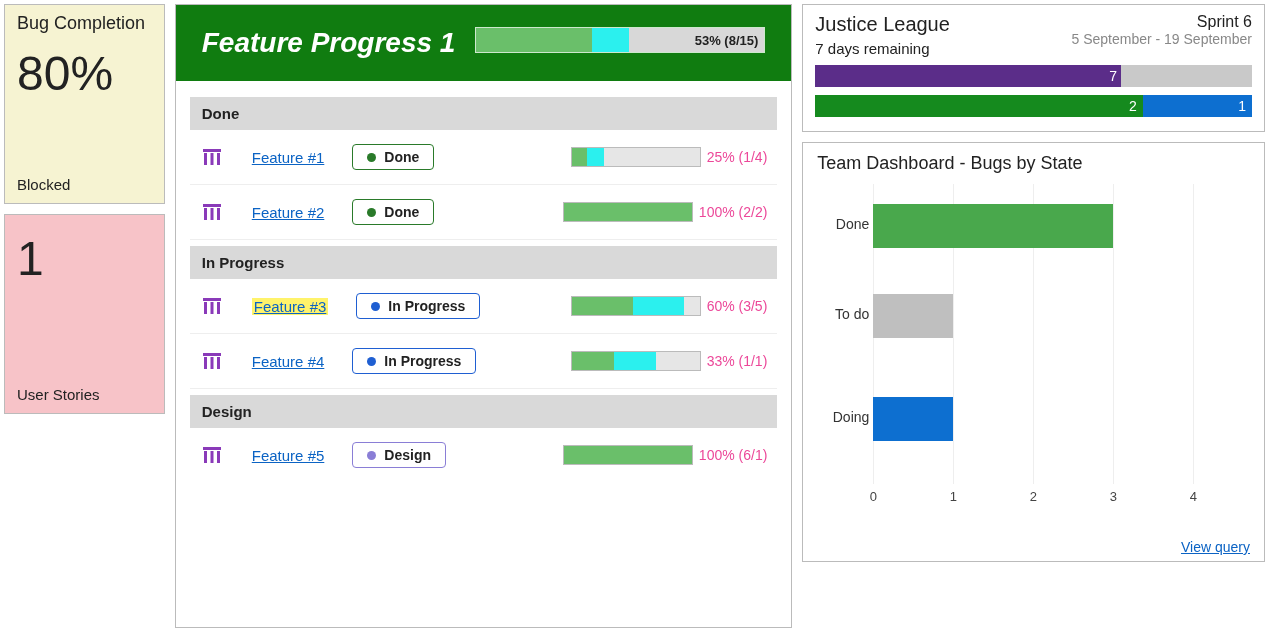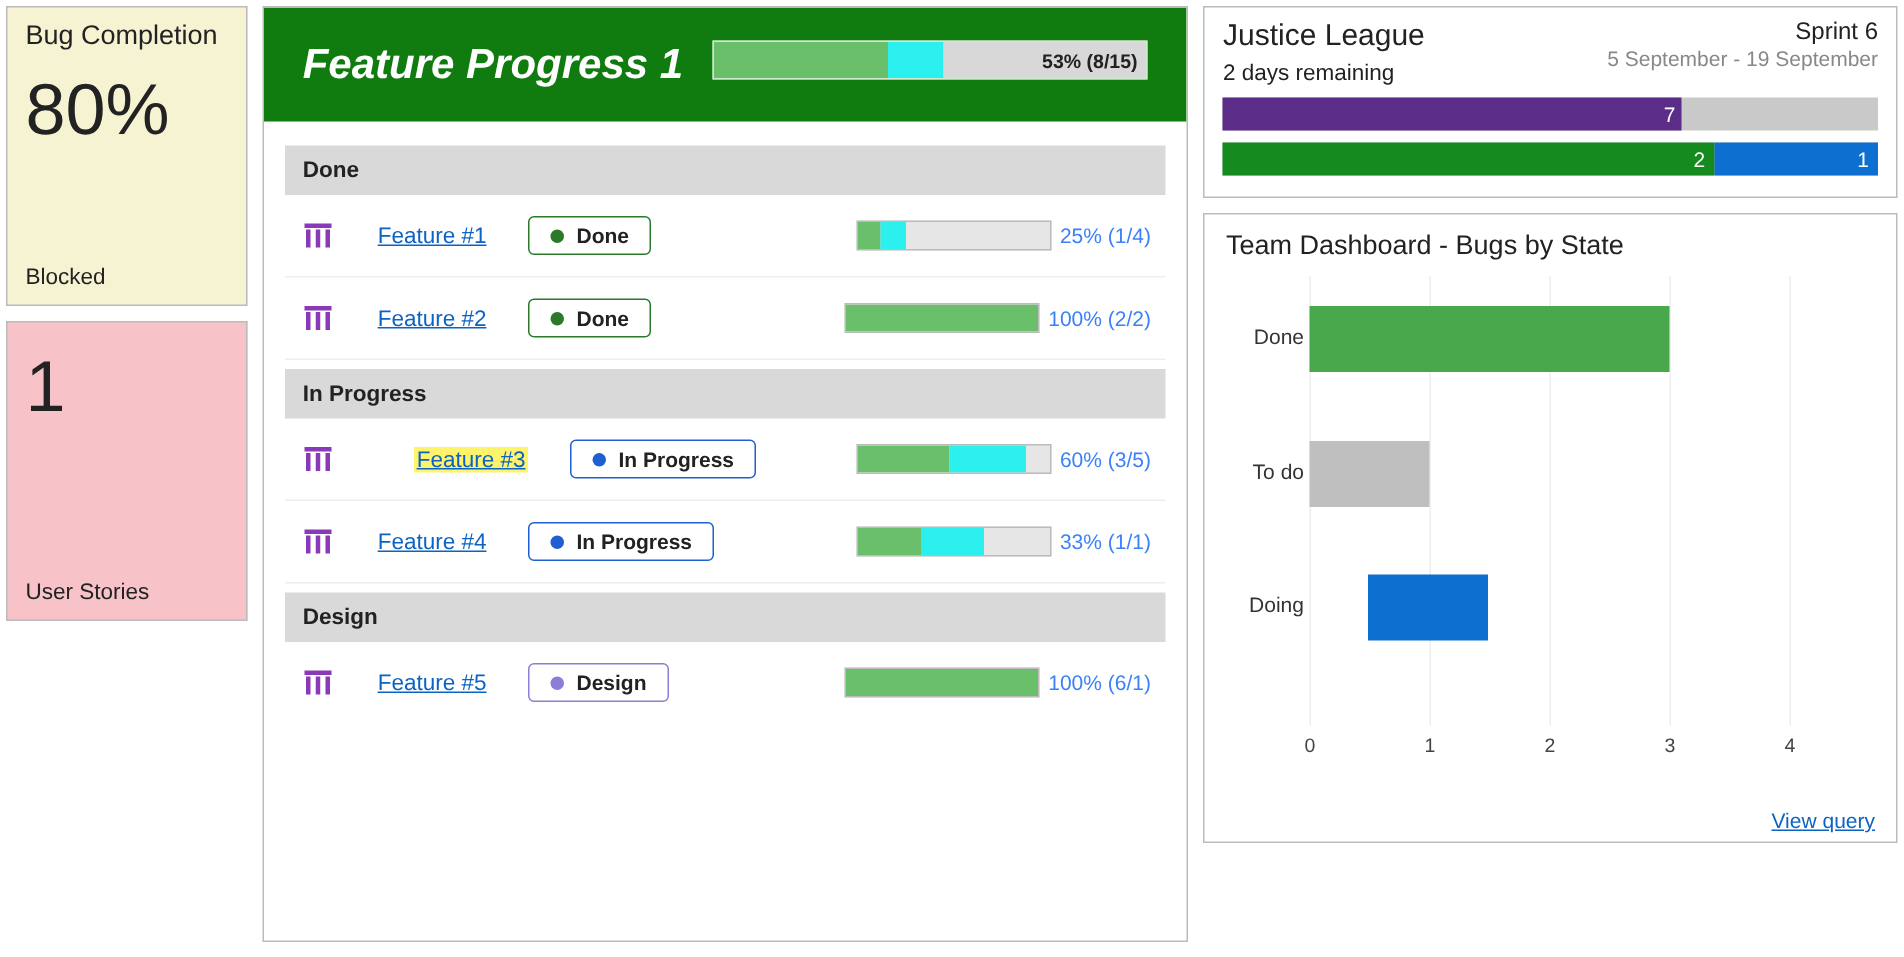--- a/index.html
+++ b/index.html
@@ -89,21 +89,21 @@
   .feature-row {
     display: flex;
     align-items: center;
     gap: 28px;
     padding: 14px 10px;
     border-bottom: 1px solid #eee;
   }
   .feature-row:last-child { border-bottom: none; }
   .feat-icon svg { width: 24px; height: 24px; display: block; }
   .feat-link { color: #0b63c4; text-decoration: underline; font-size: 15px; cursor: pointer; }
-  .feat-link.hl { background: #fff36b; padding: 0 2px; margin-left: 24px; }
+  .feat-link.hl { background: #fff36b; padding: 0 2px; }
   .status-pill {
     border: 1px solid #2a7a2a;
     border-radius: 4px;
     padding: 4px 14px;
     display: inline-flex;
     align-items: center;
     gap: 8px;
     font-weight: 700;
     font-size: 14px;
   }
@@ -115,21 +115,21 @@
   .status-pill.design { border-color: #8a7ed6; }
   .status-pill.design .dot { background: #8a7ed6; }
 
   .row-bar-wrap { margin-left: auto; display: flex; align-items: center; gap: 6px; }
   .row-bar {
     width: 130px; height: 20px; border: 1px solid #bbb;
     position: relative; background: #e6e6e6; overflow: hidden;
   }
   .row-bar .done { position: absolute; left: 0; top: 0; bottom: 0; background: #6abf6a; }
   .row-bar .doing { position: absolute; top: 0; bottom: 0; background: #2bf0ee; }
-  .row-bar-label { font-size: 14px; color: #3b82f6; white-space: nowrap; }
+  .row-bar-label { font-size: 14px; color: #ec4899; white-space: nowrap; }
 
   .right-panel {
     border: 1px solid #bbb;
     padding: 8px 12px 14px 12px;
   }
   .sprint-header { display: flex; align-items: flex-start; }
   .sprint-left { flex: 1; }
   .sprint-title { font-size: 20px; margin: 0 0 4px 0; }
   .sprint-remaining { font-size: 15px; }
   .sprint-right { text-align: right; color: #888; font-size: 14px; }
@@ -344,21 +344,21 @@
         </div>
     </div>
   </div>
 
   <div class="col right">
 
     <div class="right-panel" style="position:relative;">
       <div class="sprint-header">
         <div class="sprint-left">
           <div class="sprint-title">Justice League</div>
-          <div class="sprint-remaining">2 days remaining</div>
+          <div class="sprint-remaining">7 days remaining</div>
         </div>
         <div class="sprint-right">
           <div class="sprint-name">Sprint 6</div>
           <div>5 September - 19 September</div>
         </div>
       </div>
       <div class="sprint-bar purple">
         <div class="fill" id="sb1-fill" style="width: 70%;"></div>
         <div class="num" id="sb1-num" style="left: 0px; width: 70%;">7</div>
       </div>
@@ -384,21 +384,21 @@
             <div class="x-tick" style="left: 320px;">4</div>
           </div>
           <div class="chart-bar-row" style="top: 20px;">
             <div class="chart-cat" style="top: 12px;">Done</div>
             <div class="hbar green" style="width: 240px;"></div>
           </div>
           <div class="chart-bar-row" style="top: 110px;">
             <div class="chart-cat" style="top: 12px;">To do</div>
             <div class="hbar grey" style="width: 80px;"></div>
           </div>
-          <div class="chart-bar-row" style="top: 199px; padding-left: 39px;">
+          <div class="chart-bar-row" style="top: 213px;">
             <div class="chart-cat" style="top: 12px;">Doing</div>
             <div class="hbar blue" style="width: 80px;"></div>
           </div>
         </div>
       <a class="view-query">View query</a>
     </div>
 
   </div>
 
 </div>

